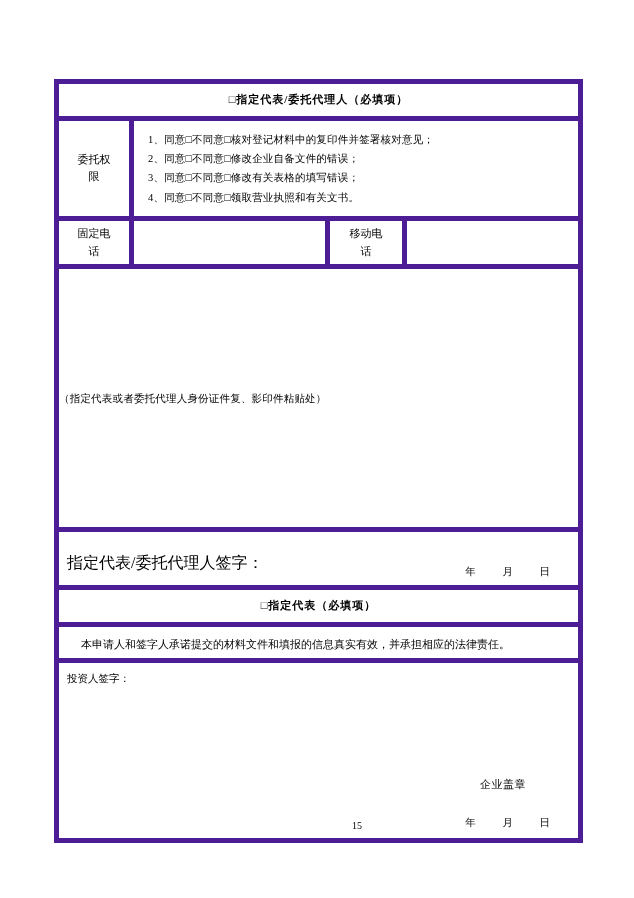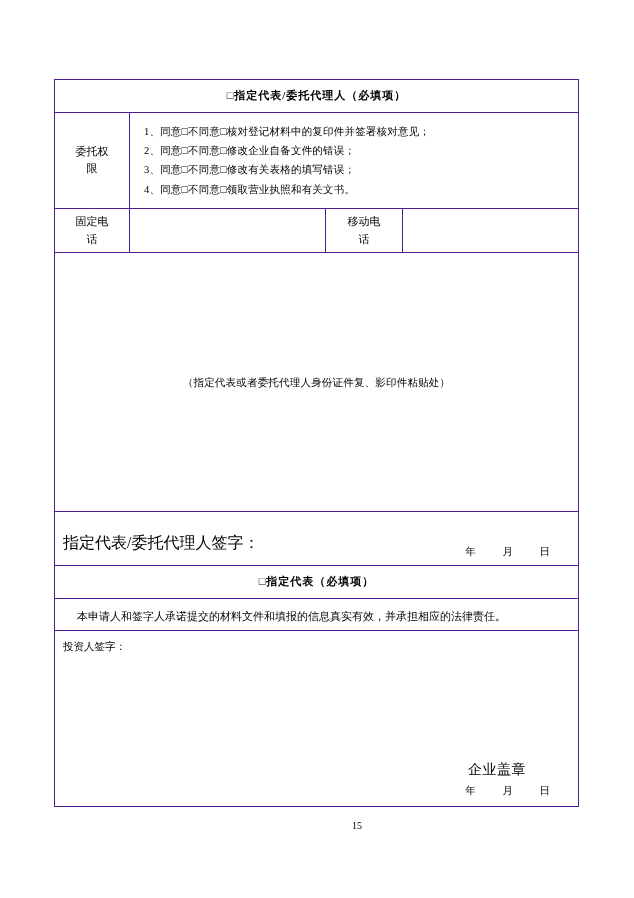--- a/index.html
+++ b/index.html
@@ -24,21 +24,21 @@
   }
   .form-table {
     position: absolute;
     left: 54px;
     top: 79px;
     width: 524px;
     border-collapse: collapse;
     table-layout: fixed;
   }
   .form-table td {
-    border: 1px solid #4c1d95;
+    border: 5px solid #4c1d95;
     padding: 0;
     vertical-align: middle;
     font-size: 11px;
     line-height: 1.6;
   }
   .section-title {
     text-align: center;
     font-size: 13.5px;
     font-weight: bold;
     letter-spacing: 1px;
@@ -60,21 +60,20 @@
     white-space: nowrap;
   }
   .phone-row td {
     height: 26px;
   }
   .blank-input {
     background: transparent;
   }
   .id-paste-area {
     height: 258px;
-    text-align: center;
     vertical-align: middle;
     position: relative;
   }
   .id-paste-area .hint {
     font-size: 10.5px;
     letter-spacing: 0.2px;
   }
   .sign-area {
     height: 46px;
     vertical-align: top;
@@ -111,22 +110,22 @@
   }
   .promise-block .investor-sign {
     position: absolute;
     left: 8px;
     top: 8px;
     font-size: 10.5px;
   }
   .promise-block .seal-label {
     position: absolute;
     right: 52px;
-    bottom: 24px;
-    font-size: 14px;
+    bottom: 44px;
+    font-size: 11px;
     letter-spacing: 0.5px;
   }
   .promise-block .date-line2 {
     position: absolute;
     right: 16px;
     bottom: 6px;
     font-size: 10.5px;
     letter-spacing: 0.5px;
   }
   .promise-block .date-line2 span {

